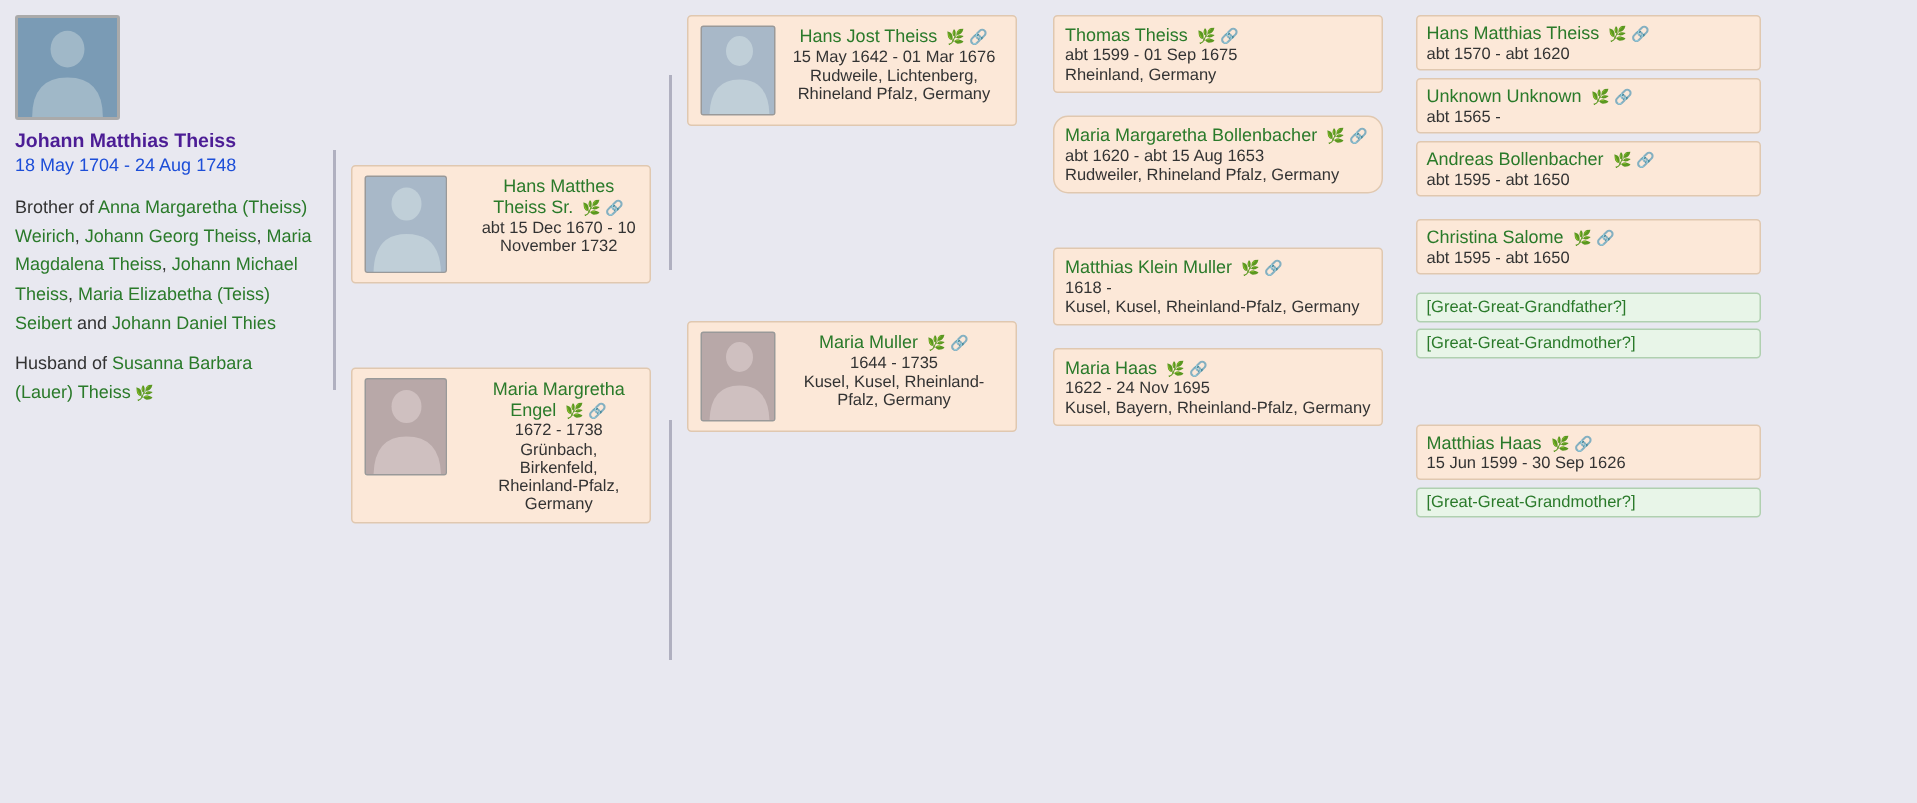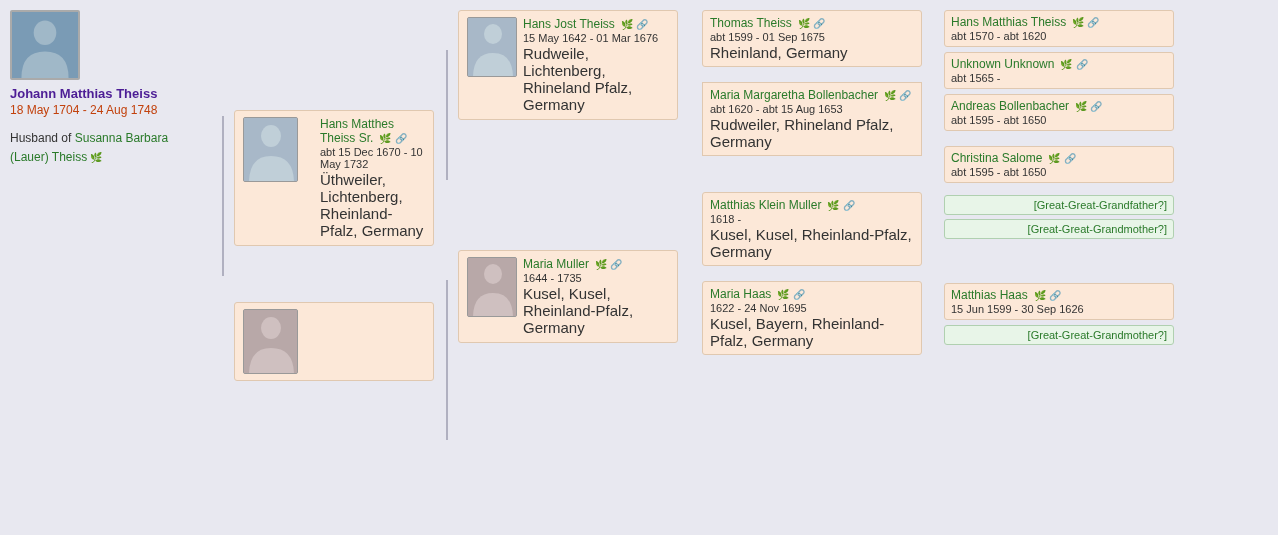--- a/index.html
+++ b/index.html
@@ -35,21 +35,21 @@
       position: relative;
       overflow: hidden;
     }
     .subject-name {
       font-weight: bold;
       font-size: 13px;
       color: #4c1d95;
       margin-bottom: 2px;
     }
     .subject-dates {
-      color: #c2410c;
+      color: #1d4ed8;
       font-size: 12px;
       margin-bottom: 12px;
     }
     .subject-relations {
       font-size: 12px;
       line-height: 1.6;
       color: #333;
     }
     .subject-relations a, a {
       color: #2a7a2a;
@@ -118,36 +118,37 @@
       border: 1px solid #999;
       border-radius: 2px;
       overflow: hidden;
     }
     .silhouette {
       width: 100%;
       height: 100%;
     }
     .person-info {
       flex: 1;
+      text-align: center;
     }
     .person-name-link {
       color: #2a7a2a;
       font-weight: normal;
       font-size: 12px;
       cursor: pointer;
       text-decoration: none;
     }
     .person-dates {
       color: #333;
       font-size: 11px;
       margin-top: 1px;
     }
     .person-place {
       color: #333;
-      font-size: 15px;
+      font-size: 11px;
       margin-top: 1px;
     }
     
     .name-icons {
       color: #2a7a2a;
       font-size: 10px;
       margin-left: 3px;
     }
     
     .gp-card {
@@ -158,21 +159,21 @@
       margin-bottom: 2px;
     }
     
     .gg-label {
       background: #e8f5e8;
       border: 1px solid #b0d0b0;
       border-radius: 3px;
       padding: 3px 6px;
       font-size: 11px;
       color: #2a7a2a;
-      text-align: right;
+      text-align: left;
       margin-bottom: 2px;
     }
     .spacer-lg { height: 40px; }
 
     
     .sil-male { background: #a8b8c8; }
     .sil-female { background: #b8a8a8; }
     .gg-card {
       background: #fce8d8;
       border: 1px solid #e0c8b0;
@@ -190,20 +191,29 @@
     <div class="subject-photo">
       <svg class="silhouette" viewBox="0 0 70 70" xmlns="http://www.w3.org/2000/svg">
         <rect width="70" height="70" fill="#7a9bb5"></rect>
         <ellipse cx="35" cy="22" rx="12" ry="13" fill="#a0b8c8"></ellipse>
         <path d="M10 70 Q10 42 35 42 Q60 42 60 70Z" fill="#a0b8c8"></path>
       </svg>
     </div>
     <div class="subject-name">Johann Matthias Theiss</div>
     <div class="subject-dates">18 May 1704 - 24 Aug 1748</div>
     <div class="subject-relations">
+      <div class="rel-section">
+        <span>Brother of</span>
+        <a href="#">Anna Margaretha (Theiss) Weirich</a>,
+        <a href="#">Johann Georg Theiss</a>,
+        <a href="#">Maria Magdalena Theiss</a>,
+        <a href="#">Johann Michael Theiss</a>,
+        <a href="#">Maria Elizabetha (Teiss) Seibert</a> and
+        <a href="#">Johann Daniel Thies</a>
+      </div>
       <div class="rel-section">
         <span>Husband of</span>
         <a href="#">Susanna Barbara (Lauer) Theiss</a>
         <span style="color:#2a7a2a; font-size:10px;">🌿</span>
       </div>
     </div>
   </div>
 
   <div style="width:8px; align-self:stretch; position:relative; flex-shrink:0;">
     <div style="position:absolute; left:50%; top:calc(50% - 80px); width:2px; height:160px; background:#b0b0c0;"></div>
@@ -216,37 +226,42 @@
         <div class="person-small-photo sil-male">
           <svg viewBox="0 0 55 65" xmlns="http://www.w3.org/2000/svg" width="55" height="65">
             <rect width="55" height="65" fill="#a8b8c8"></rect>
             <ellipse cx="27" cy="18" rx="10" ry="11" fill="#c0cfd8"></ellipse>
             <path d="M5 65 Q5 38 27 38 Q50 38 50 65Z" fill="#c0cfd8"></path>
           </svg>
         </div>
         <div class="person-info">
           <a href="#" class="person-name-link">Hans Matthes Theiss Sr.</a>
           <span class="name-icons">🌿 🔗</span>
-          <div class="person-dates">abt 15 Dec 1670 - 10 May 1732</div>
-          <div class="person-place">Üthweiler, Lichtenberg, Rheinland-Pfalz, Germany</div>
+          <div class="person-dates">abt 15 Dec 1670 - 10 November 1732</div>
         </div>
       </div>
     </div>
 
     <div class="spacer-lg"></div>
 
     <div class="person-card mother">
       <div class="person-card-with-photo">
         <div class="person-small-photo sil-female">
           <svg viewBox="0 0 55 65" xmlns="http://www.w3.org/2000/svg" width="55" height="65">
             <rect width="55" height="65" fill="#b8a8a8"></rect>
             <ellipse cx="27" cy="18" rx="10" ry="11" fill="#cfc0c0"></ellipse>
             <path d="M5 65 Q5 38 27 38 Q50 38 50 65Z" fill="#cfc0c0"></path>
           </svg>
         </div>
+        <div class="person-info">
+          <a href="#" class="person-name-link">Maria Margretha Engel</a>
+          <span class="name-icons">🌿 🔗</span>
+          <div class="person-dates">1672 - 1738</div>
+          <div class="person-place">Grünbach, Birkenfeld, Rheinland-Pfalz, Germany</div>
+        </div>
       </div>
     </div>
   </div>
 
   <div style="width:8px; align-self:stretch; position:relative; flex-shrink:0;">
     <div style="position:absolute; left:50%; top:40px; width:2px; height:130px; background:#b0b0c0;"></div>
     <div style="position:absolute; left:50%; top:270px; width:2px; height:160px; background:#b0b0c0;"></div>
   </div>
 
   <div class="col-grandparents">
@@ -294,21 +309,21 @@
 
   <div class="col-great-grandparents">
 
     <div class="gp-card" style="background:#fce8d8; border:1px solid #e0c8b0; border-radius:3px; padding:5px 7px; margin-bottom:4px;">
       <a href="#" class="person-name-link">Thomas Theiss</a>
       <span class="name-icons">🌿 🔗</span>
       <div class="person-dates">abt 1599 - 01 Sep 1675</div>
       <div class="person-place">Rheinland, Germany</div>
     </div>
 
-    <div class="gp-card" style="background:#fce8d8; border:1px solid #e0c8b0; border-radius:0; padding:5px 7px; margin-bottom:4px;">
+    <div class="gp-card" style="background:#fce8d8; border:1px solid #e0c8b0; border-radius:10px; padding:5px 7px; margin-bottom:4px;">
       <a href="#" class="person-name-link">Maria Margaretha Bollenbacher</a>
       <span class="name-icons">🌿 🔗</span>
       <div class="person-dates">abt 1620 - abt 15 Aug 1653</div>
       <div class="person-place">Rudweiler, Rhineland Pfalz, Germany</div>
     </div>
 
     <div style="height: 10px;"></div>
 
     <div class="gp-card" style="background:#fce8d8; border:1px solid #e0c8b0; border-radius:3px; padding:5px 7px; margin-bottom:4px;">
       <a href="#" class="person-name-link">Matthias Klein Muller</a>

